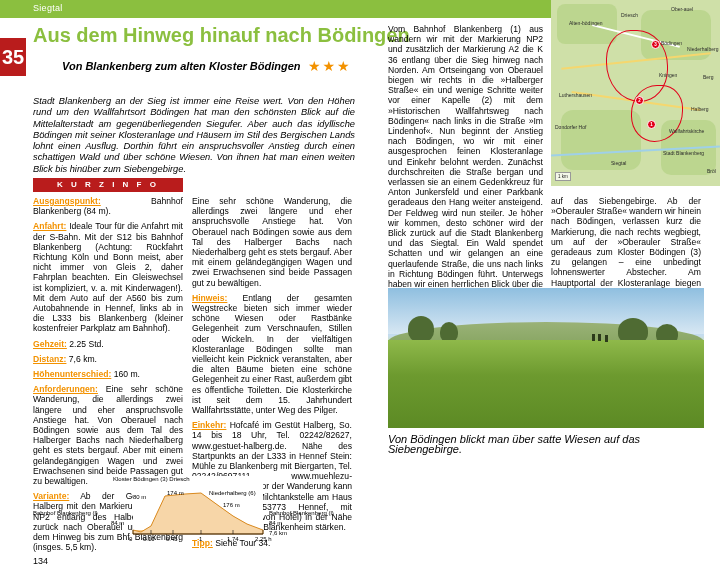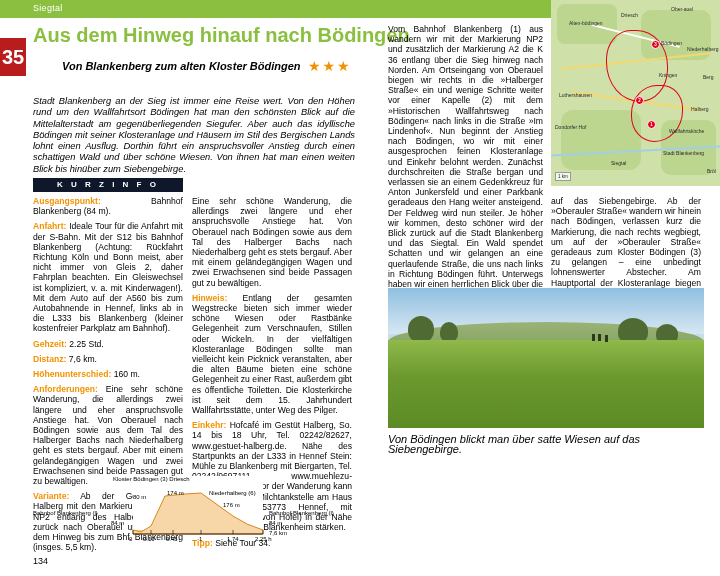--- a/index.html
+++ b/index.html
@@ -52,35 +52,35 @@
   }
   .intro-body{
     position:absolute;left:33px;top:96px;width:322px;
     font-size:9.3px;font-style:italic;color:#000;
     line-height:11.3px;text-align:justify;
   }
 
   
   .kurzinfo-bar{
     position:absolute;left:33px;top:178px;width:150px;height:14px;
-    background:#0f172a;
+    background:#b91c1c;
   }
   .kurzinfo-bar span{
     display:block;text-align:center;color:#fff;font-size:8px;
     font-weight:bold;letter-spacing:3px;line-height:14px;
   }
   .col-left{
     position:absolute;left:33px;top:196px;width:150px;
     font-size:8.6px;line-height:10.2px;color:#000;text-align:justify;
   }
   .col-mid{
     position:absolute;left:192px;top:196px;width:160px;
     font-size:8.6px;line-height:10.2px;color:#000;text-align:justify;
   }
-  .orange{color:#f39200;font-weight:bold;}
+  .orange{color:#f39200;font-weight:bold;text-decoration:underline;}
   p.blk{margin:0 0 5px 0;}
 
   
   .col-right{
     position:absolute;left:388px;top:24px;width:155px;
     font-size:8.6px;line-height:10.2px;color:#000;text-align:justify;
   }
   .col-right2{
     position:absolute;left:551px;top:196px;width:150px;
     font-size:8.6px;line-height:10.2px;color:#000;text-align:justify;

